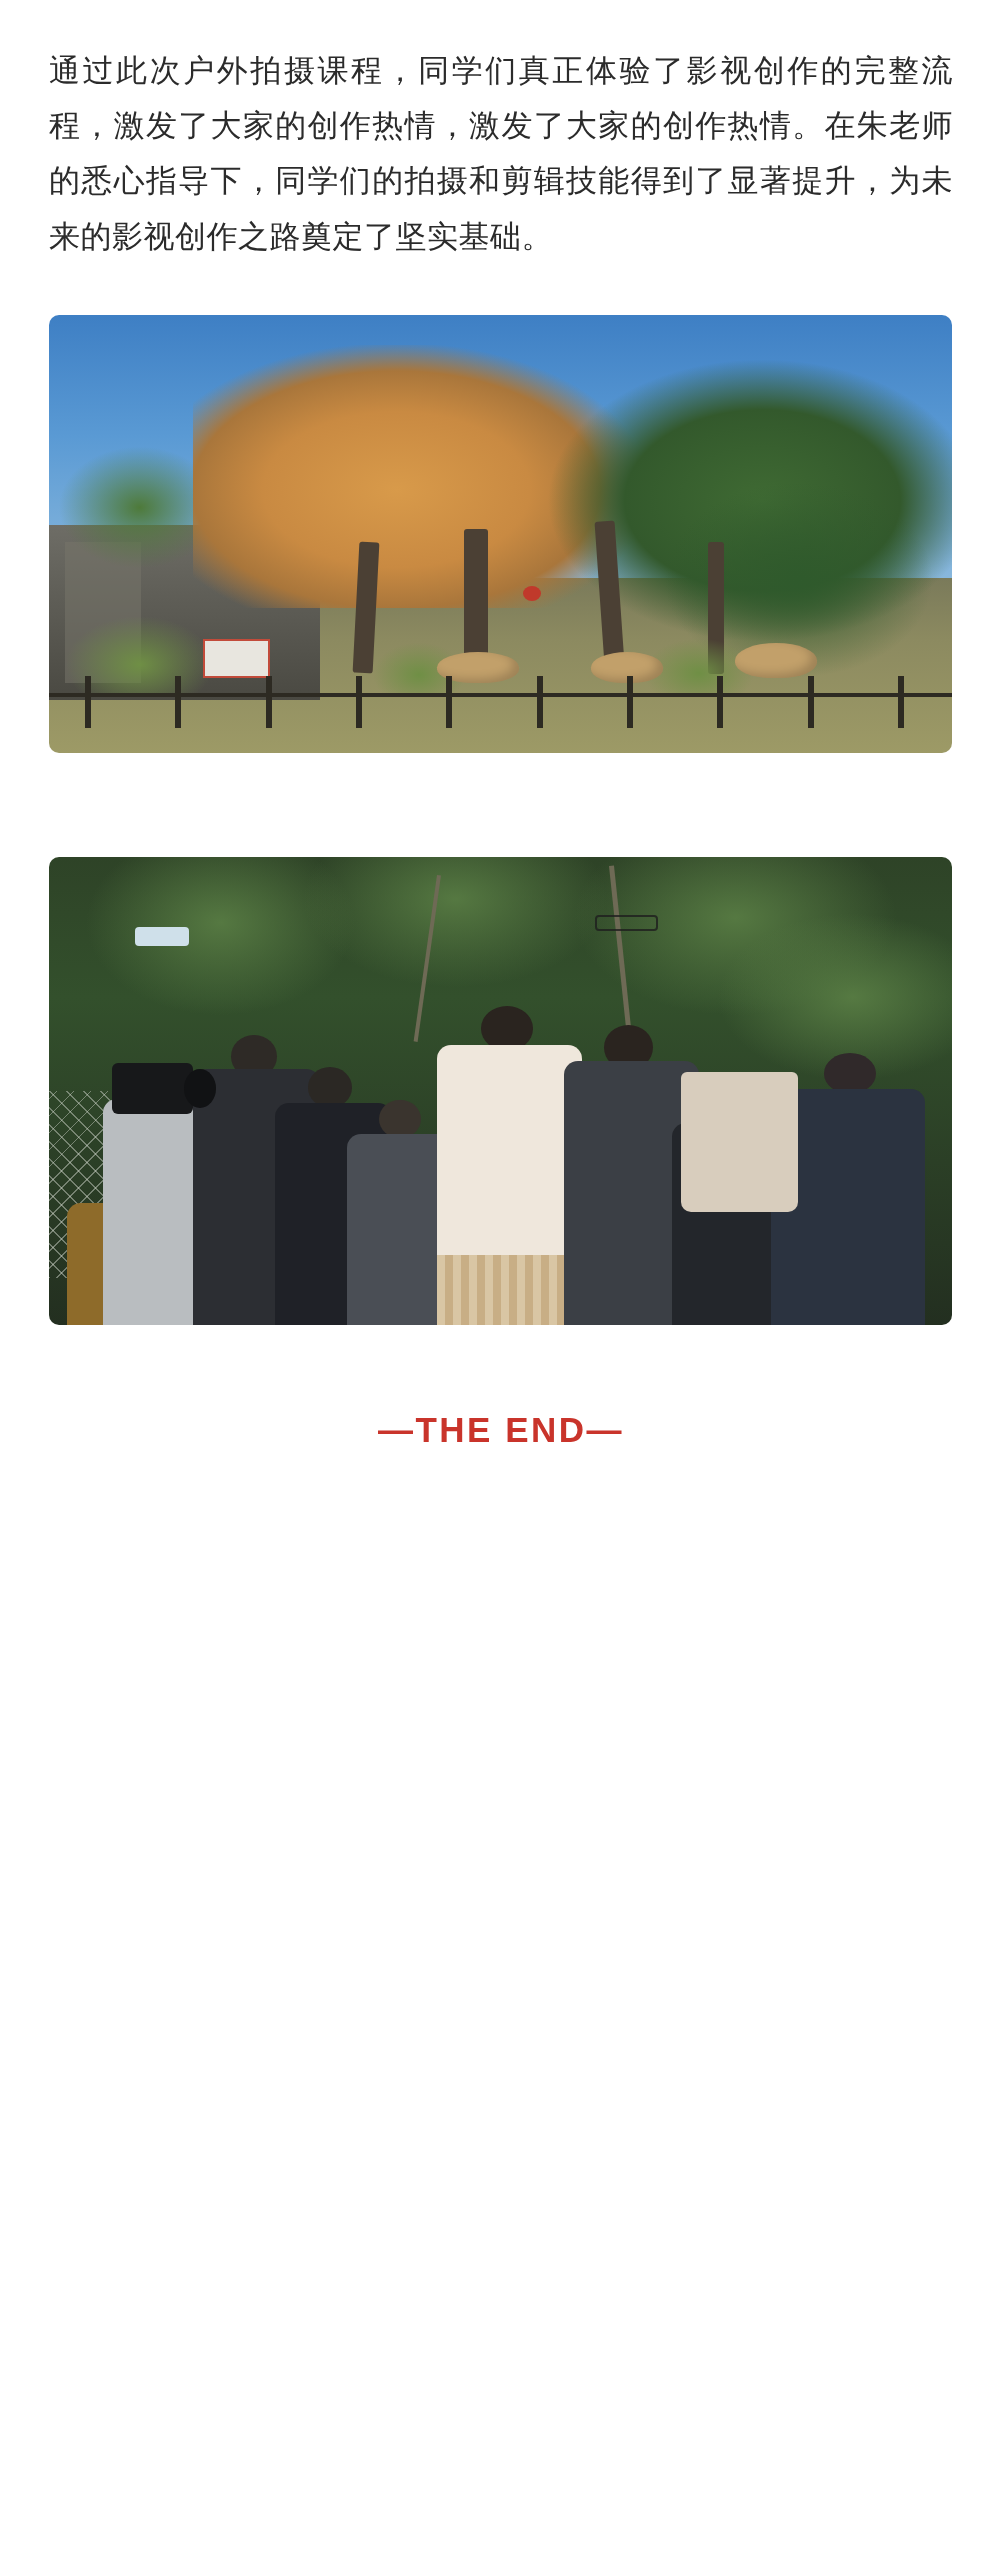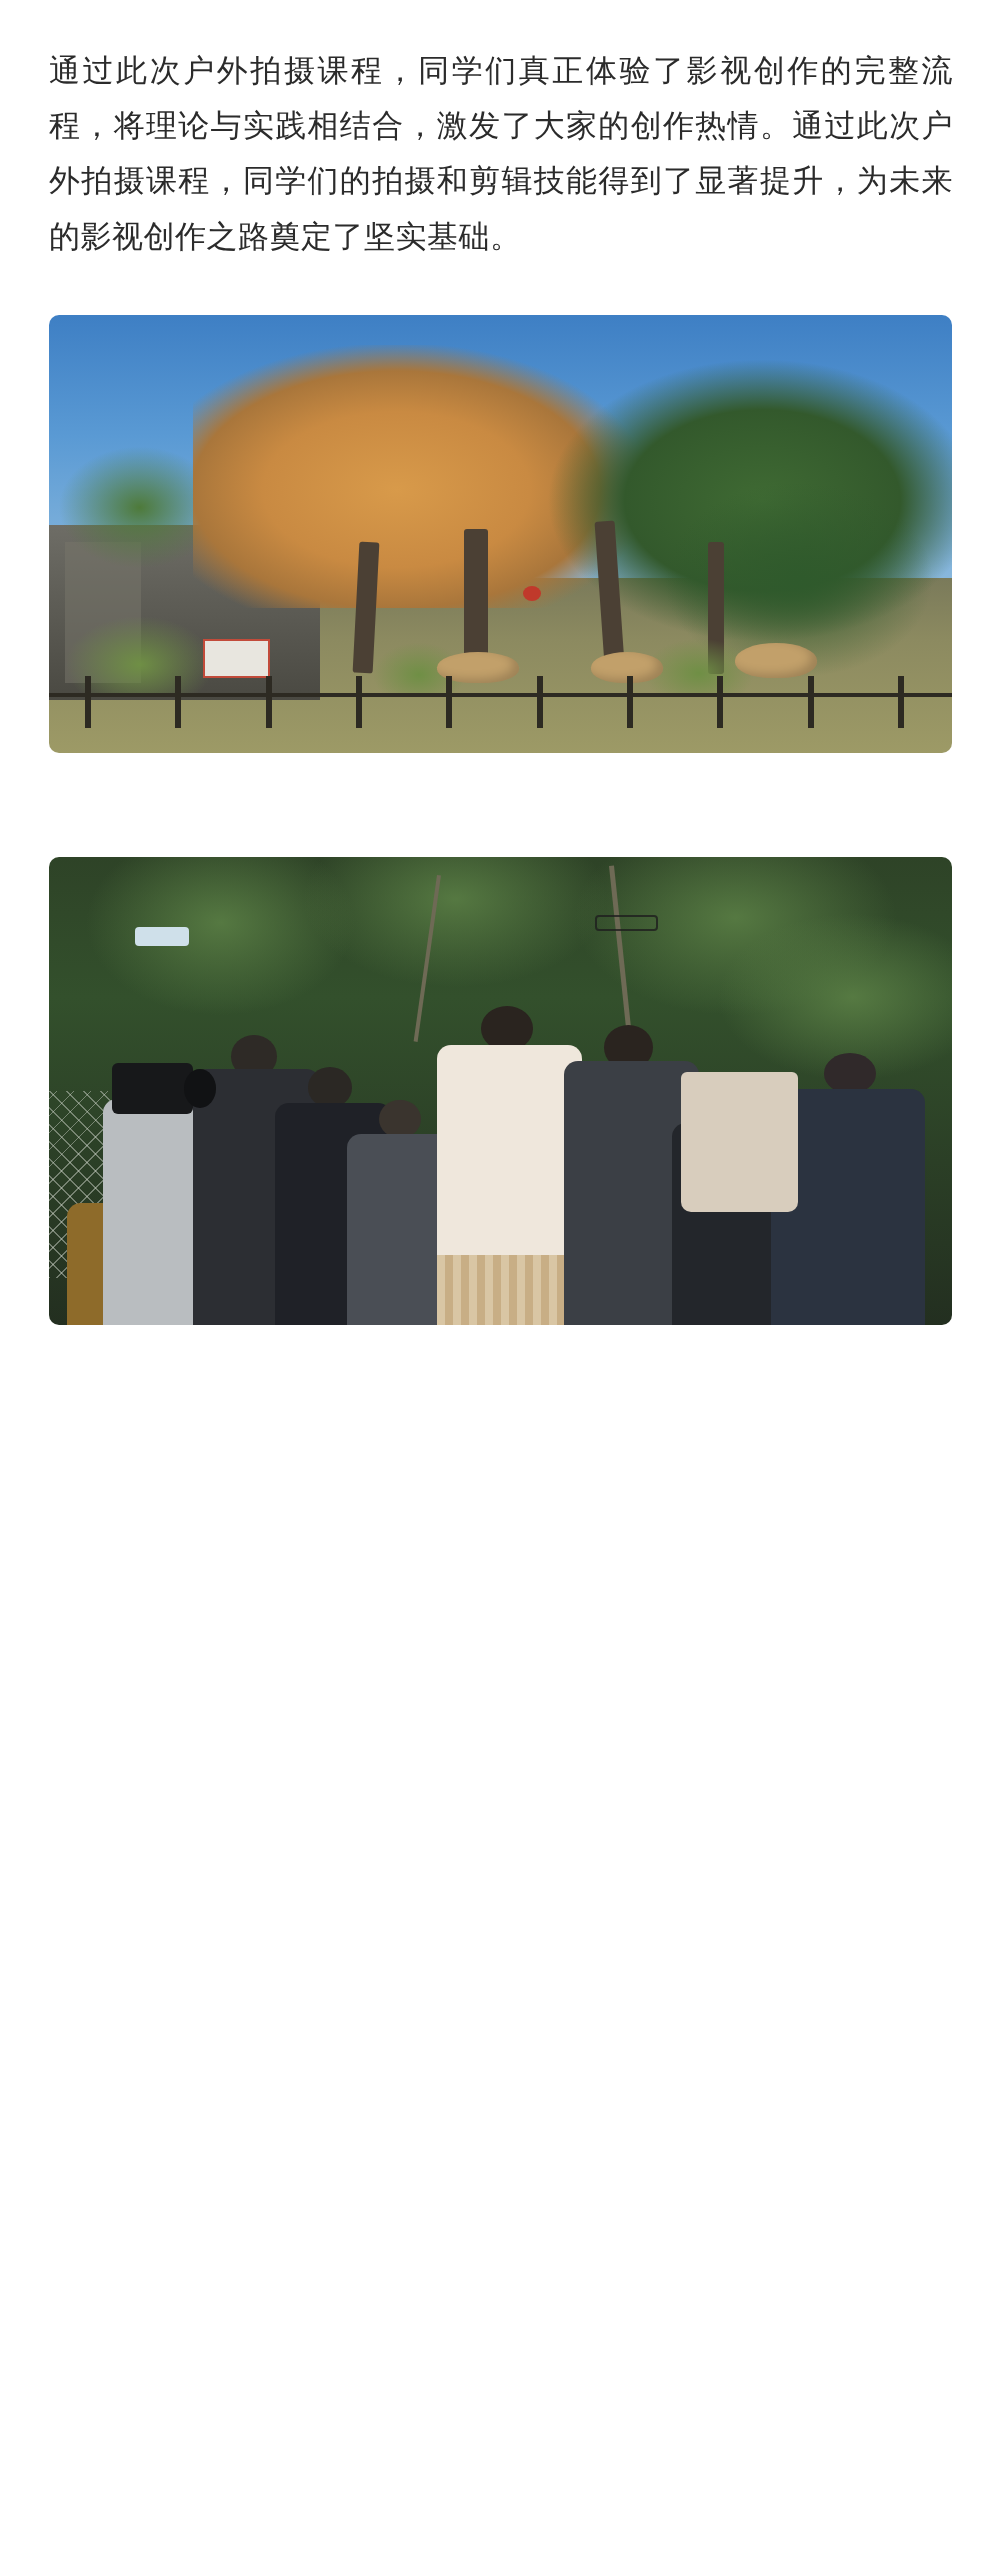--- a/index.html
+++ b/index.html
@@ -208,21 +208,21 @@
     font-size: 35px;
     font-weight: 700;
     letter-spacing: 2.5px;
   }
 </style>
 </head>
 <body>
 
 <div class="page">
 
-  <p class="para">通过此次户外拍摄课程，同学们真正体验了影视创作的完整流程，将理论与实践相结合，激发了大家的创作热情。通过此次户外拍摄课程，同学们的拍摄和剪辑技能得到了显著提升，为未来的影视创作之路奠定了坚实基础。</p>
+  <p class="para">通过此次户外拍摄课程，同学们真正体验了影视创作的完整流程，激发了大家的创作热情，激发了大家的创作热情。在朱老师的悉心指导下，同学们的拍摄和剪辑技能得到了显著提升，为未来的影视创作之路奠定了坚实基础。</p>
 
   <div class="figure">
     <div class="photo photo-1" aria-label="公园里的秋色树木、石墙与木栅栏">
       <div class="sky1"></div>
       <div class="ground1"></div>
       <div class="rockwall"></div>
       <div class="tree-left-small"></div>
       <div class="tree-big"></div>
       <div class="tree-green-r"></div>
       <div class="tree-green-r2"></div>
@@ -305,15 +305,18 @@
           <div class="body"></div>
         </div>
 
       <div class="camera"></div>
       <div class="mask"></div>
       <div class="glasses"></div>
       <div class="bag"></div>
     </div>
   </div>
 
+  <div class="end-wrap">
+    <span class="end-text">—THE END—</span>
+  </div>
 
 </div>
 
 
 </body></html>

